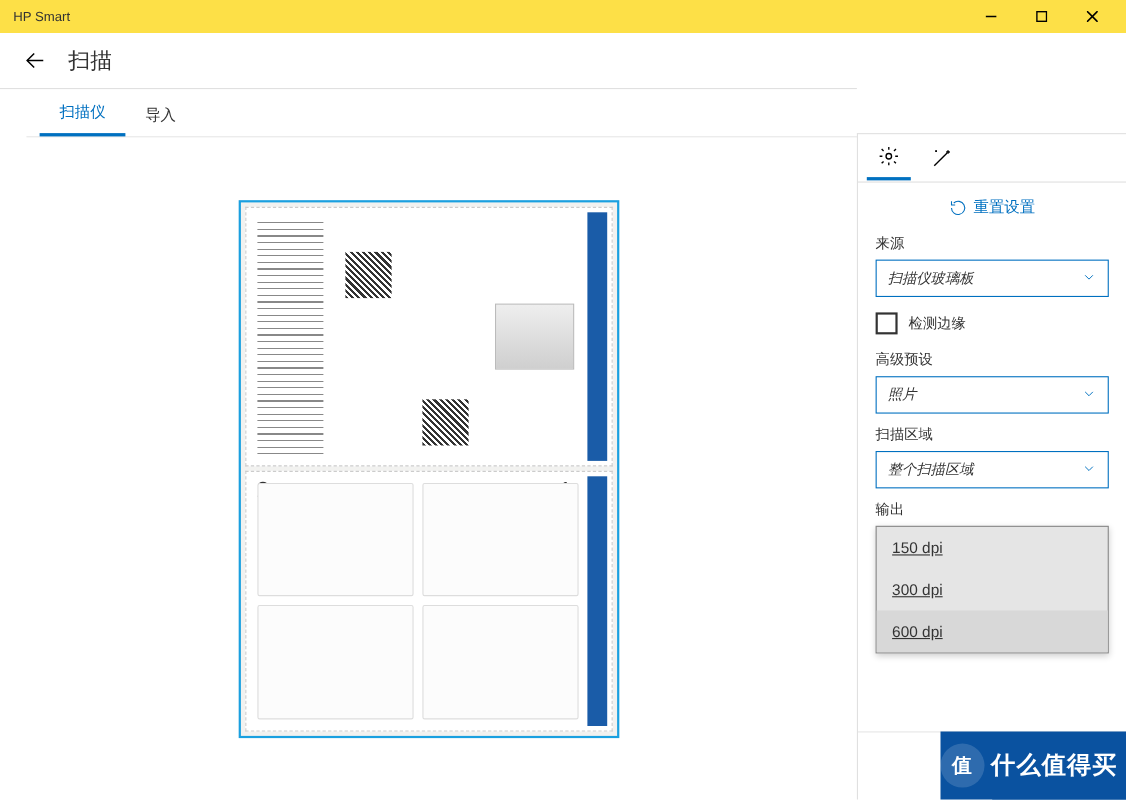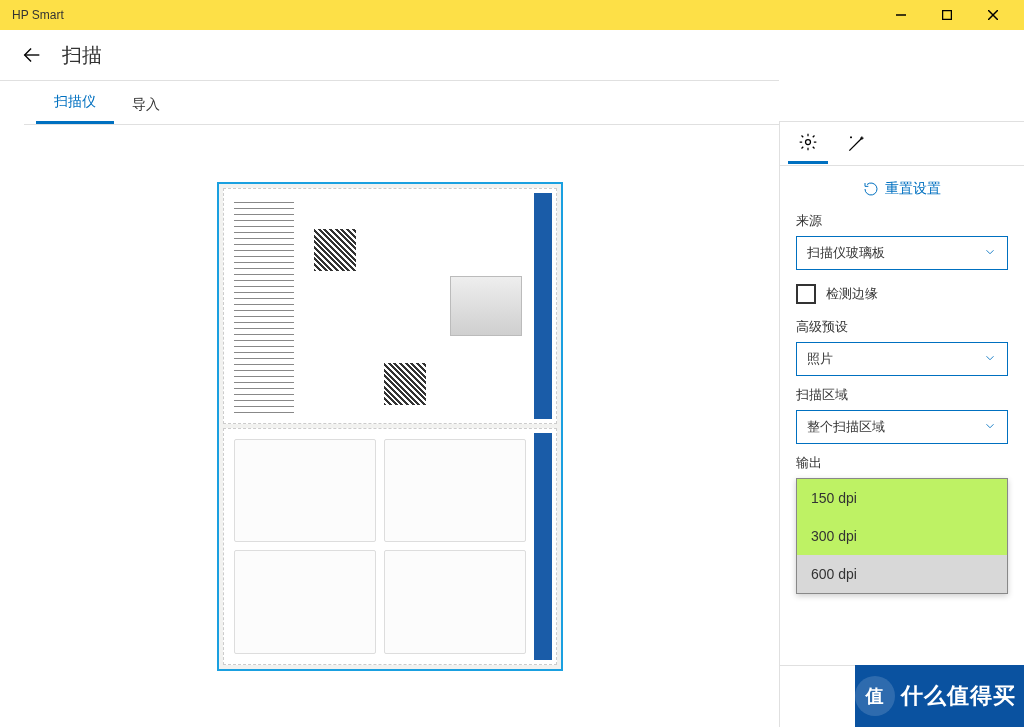--- a/index.html
+++ b/index.html
@@ -30,25 +30,25 @@
 .num { position: absolute; top: 6px; font-size: 20px; color: #333; font-weight: 300; }
 .num.n1 { right: 36px; }
 .num.n2 { left: 10px; }
 .sidebar { width: 245px; border-left: 1px solid #e0e0e0; border-top: 1px solid #e0e0e0; display: flex; flex-direction: column; position: relative; margin-top: 41px; }
 .side-tabs { height: 44px; display: flex; align-items: center; padding: 0 8px; border-bottom: 1px solid #e0e0e0; gap: 8px; }
 .side-tab { width: 40px; height: 40px; display: flex; align-items: center; justify-content: center; }
 .side-tab.active { border-bottom: 3px solid #0070c0; }
 .side-body { flex: 1; overflow-y: auto; padding: 12px 16px; font-size: 13px; color: #333; }
 .reset-row { display: flex; align-items: center; justify-content: center; gap: 6px; color: #0070c0; margin: 2px 0 14px; font-size: 14px; }
 .field-label { font-size: 13px; color: #333; margin: 10px 0 6px; }
-.select { height: 34px; border: 1px solid #0070c0; display: flex; align-items: center; padding: 0 10px; justify-content: space-between; font-size: 13px; color: #333; }
+.select { height: 34px; border: 1px solid #0070c0; display: flex; align-items: center; padding: 0 10px; justify-content: space-between; font-size: 13px; color: #333; font-style: italic; }
 .select .chev { color: #0070c0; }
 .checkbox-row { display: flex; align-items: center; gap: 10px; margin: 14px 0; }
 .checkbox { width: 20px; height: 20px; border: 2px solid #333; }
-.dropdown-open { border: 1px solid #888; background: #bef264; box-shadow: 0 2px 6px rgba(0,0,0,.2); margin-top: 0; }
+.dropdown-open { border: 1px solid #888; background: #e5e5e5; box-shadow: 0 2px 6px rgba(0,0,0,.2); margin-top: 0; text-decoration: underline; }
 .dd-item { height: 38px; display: flex; align-items: center; padding: 0 14px; font-size: 14px; }
 .dd-item.sel { background: #d8d8d8; text-align: right; }
 .bottom-bar { position: absolute; bottom: 0; left: 0; right: 0; height: 62px; display: flex; border-top: 1px solid #e0e0e0; }
 .bottom-btn { flex: 1; display: flex; flex-direction: column; align-items: flex-end; justify-content: center; gap: 12px; font-size: 12px; font-style: italic; }
 .bottom-btn.preview-b { color: #0070c0; background: #fff; }
 .bottom-btn.scan-b { color: #fff; background: #0a52a0; position: relative; }
 .watermark { position: absolute; right: 0; bottom: 0; height: 62px; display: flex; align-items: center; background: #0a52a0; color: #fff; font-size: 22px; font-weight: 600; padding: 0 8px 0 0; letter-spacing: 1px; }
 .watermark .val { width: 40px; height: 40px; border-radius: 50%; background: rgba(255,255,255,.15); display: flex; align-items: center; justify-content: center; margin-right: 6px; font-size: 18px; }
 svg { stroke: currentColor; fill: none; stroke-width: 1.5; }
 </style>

